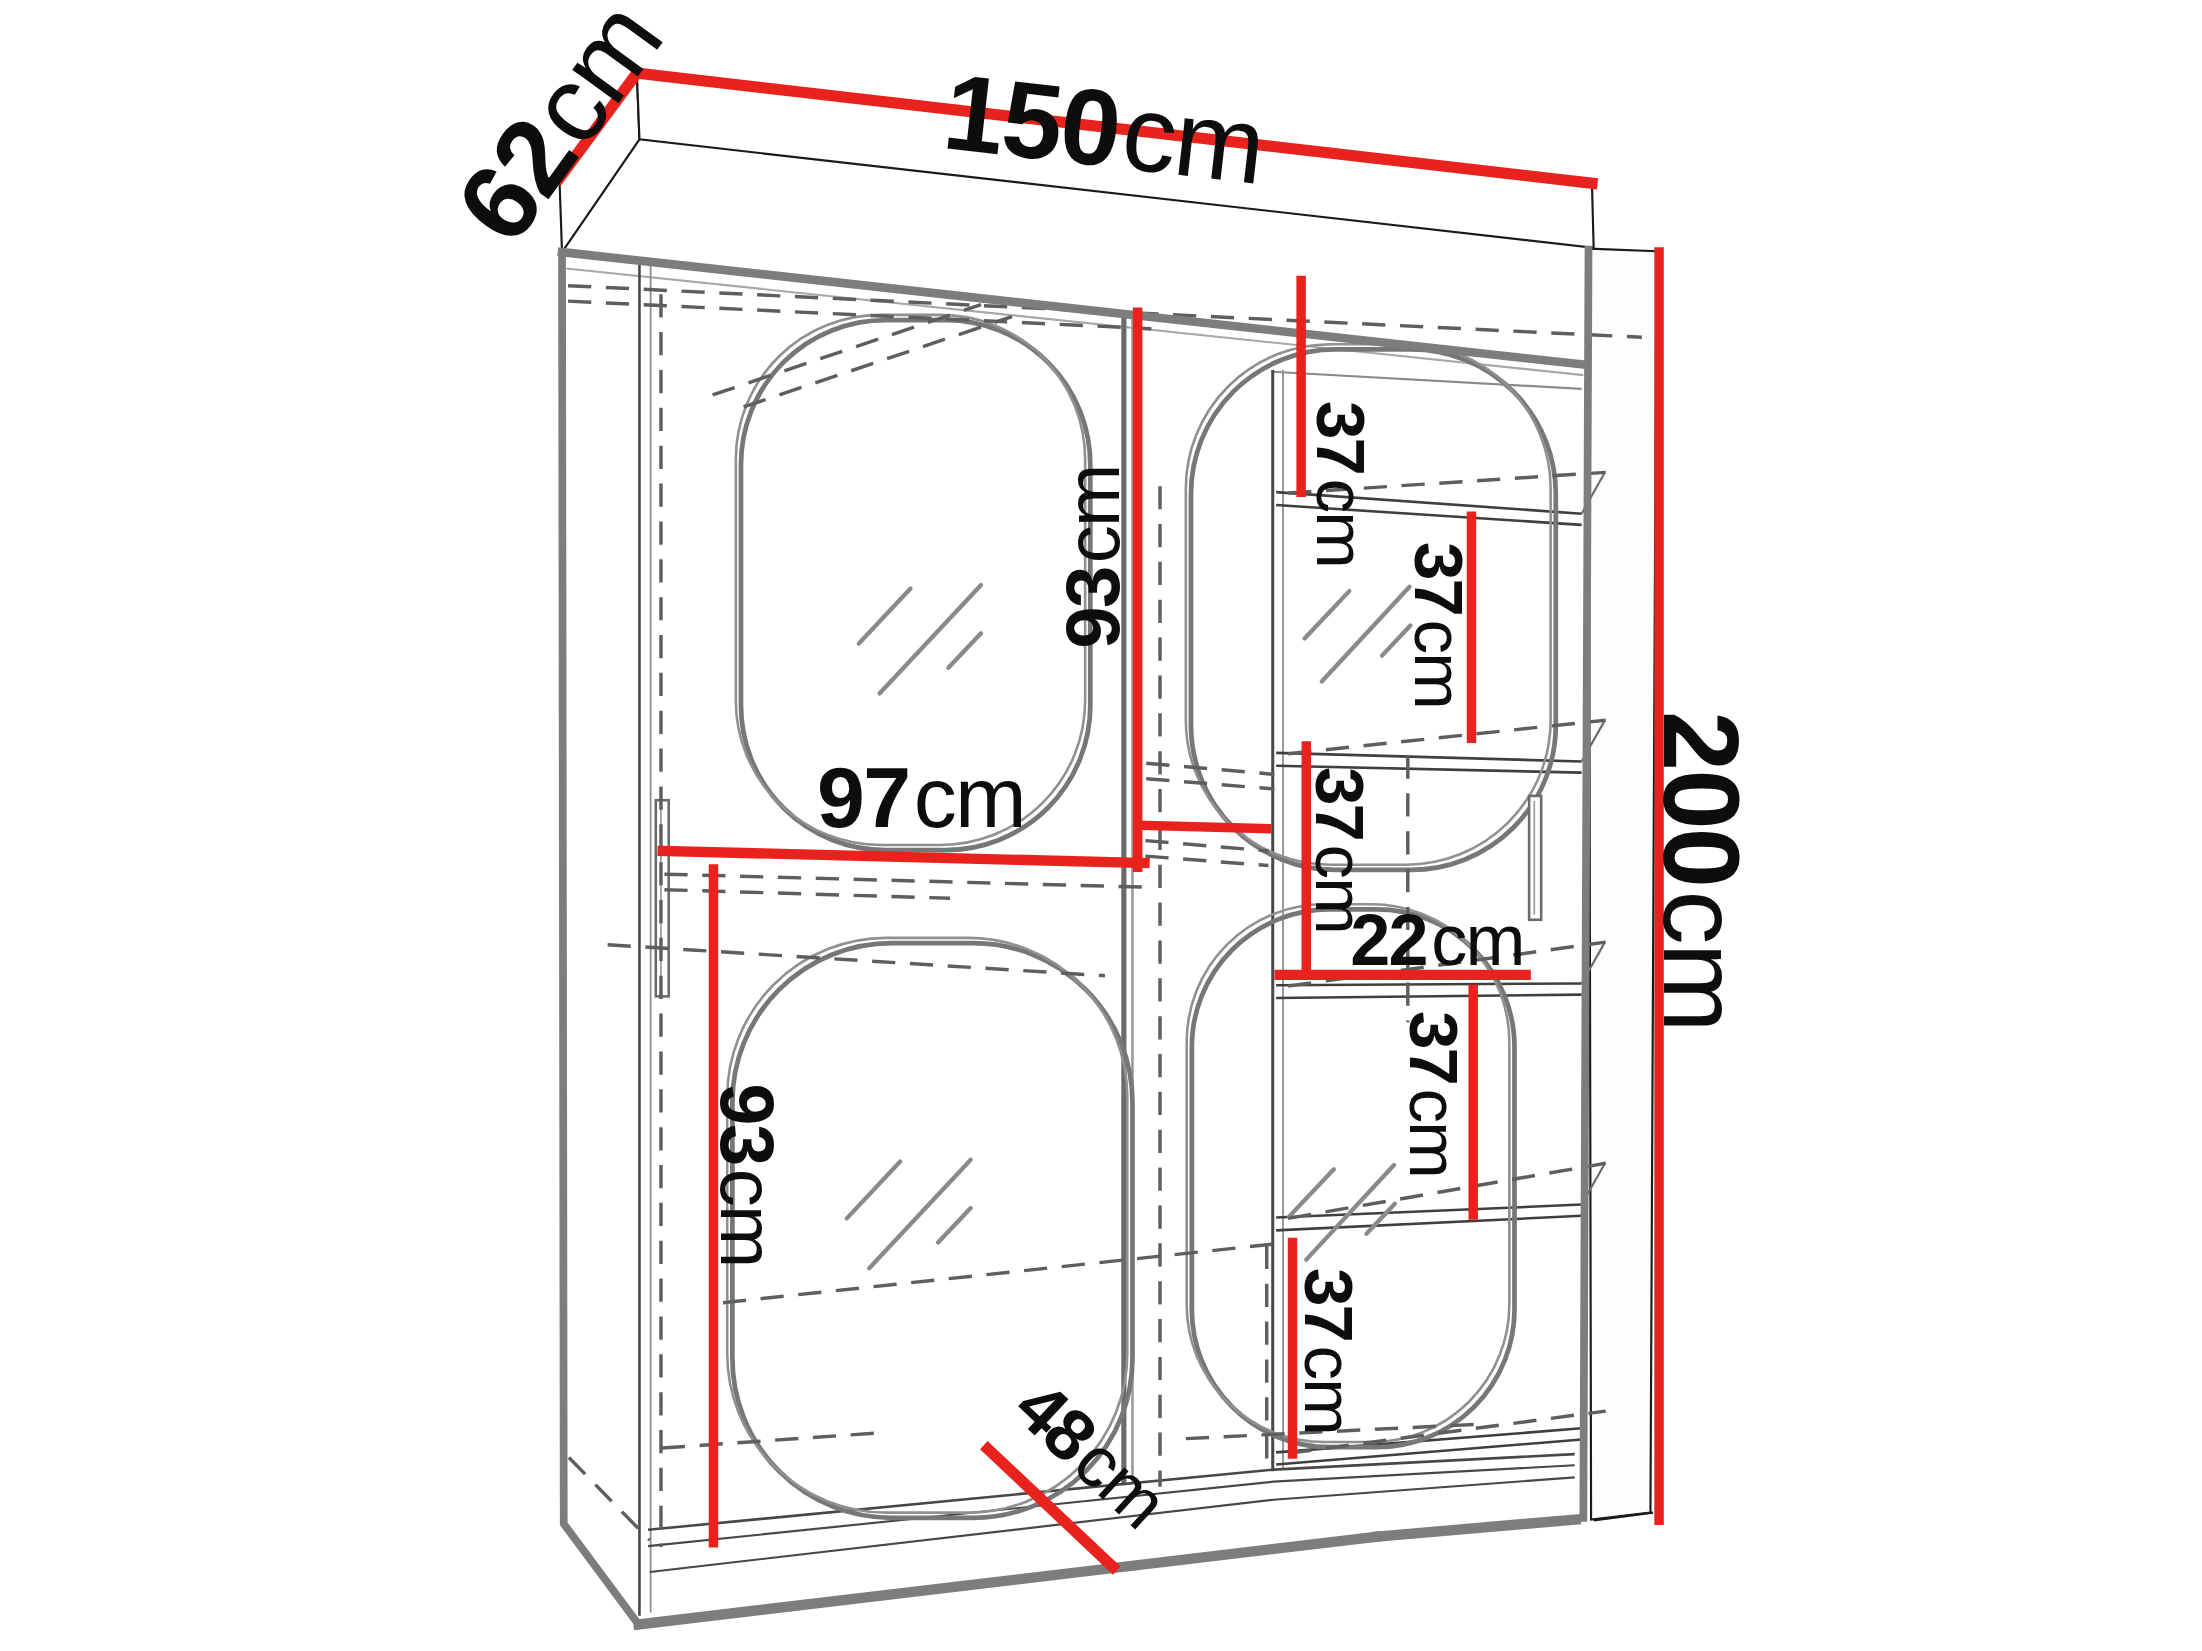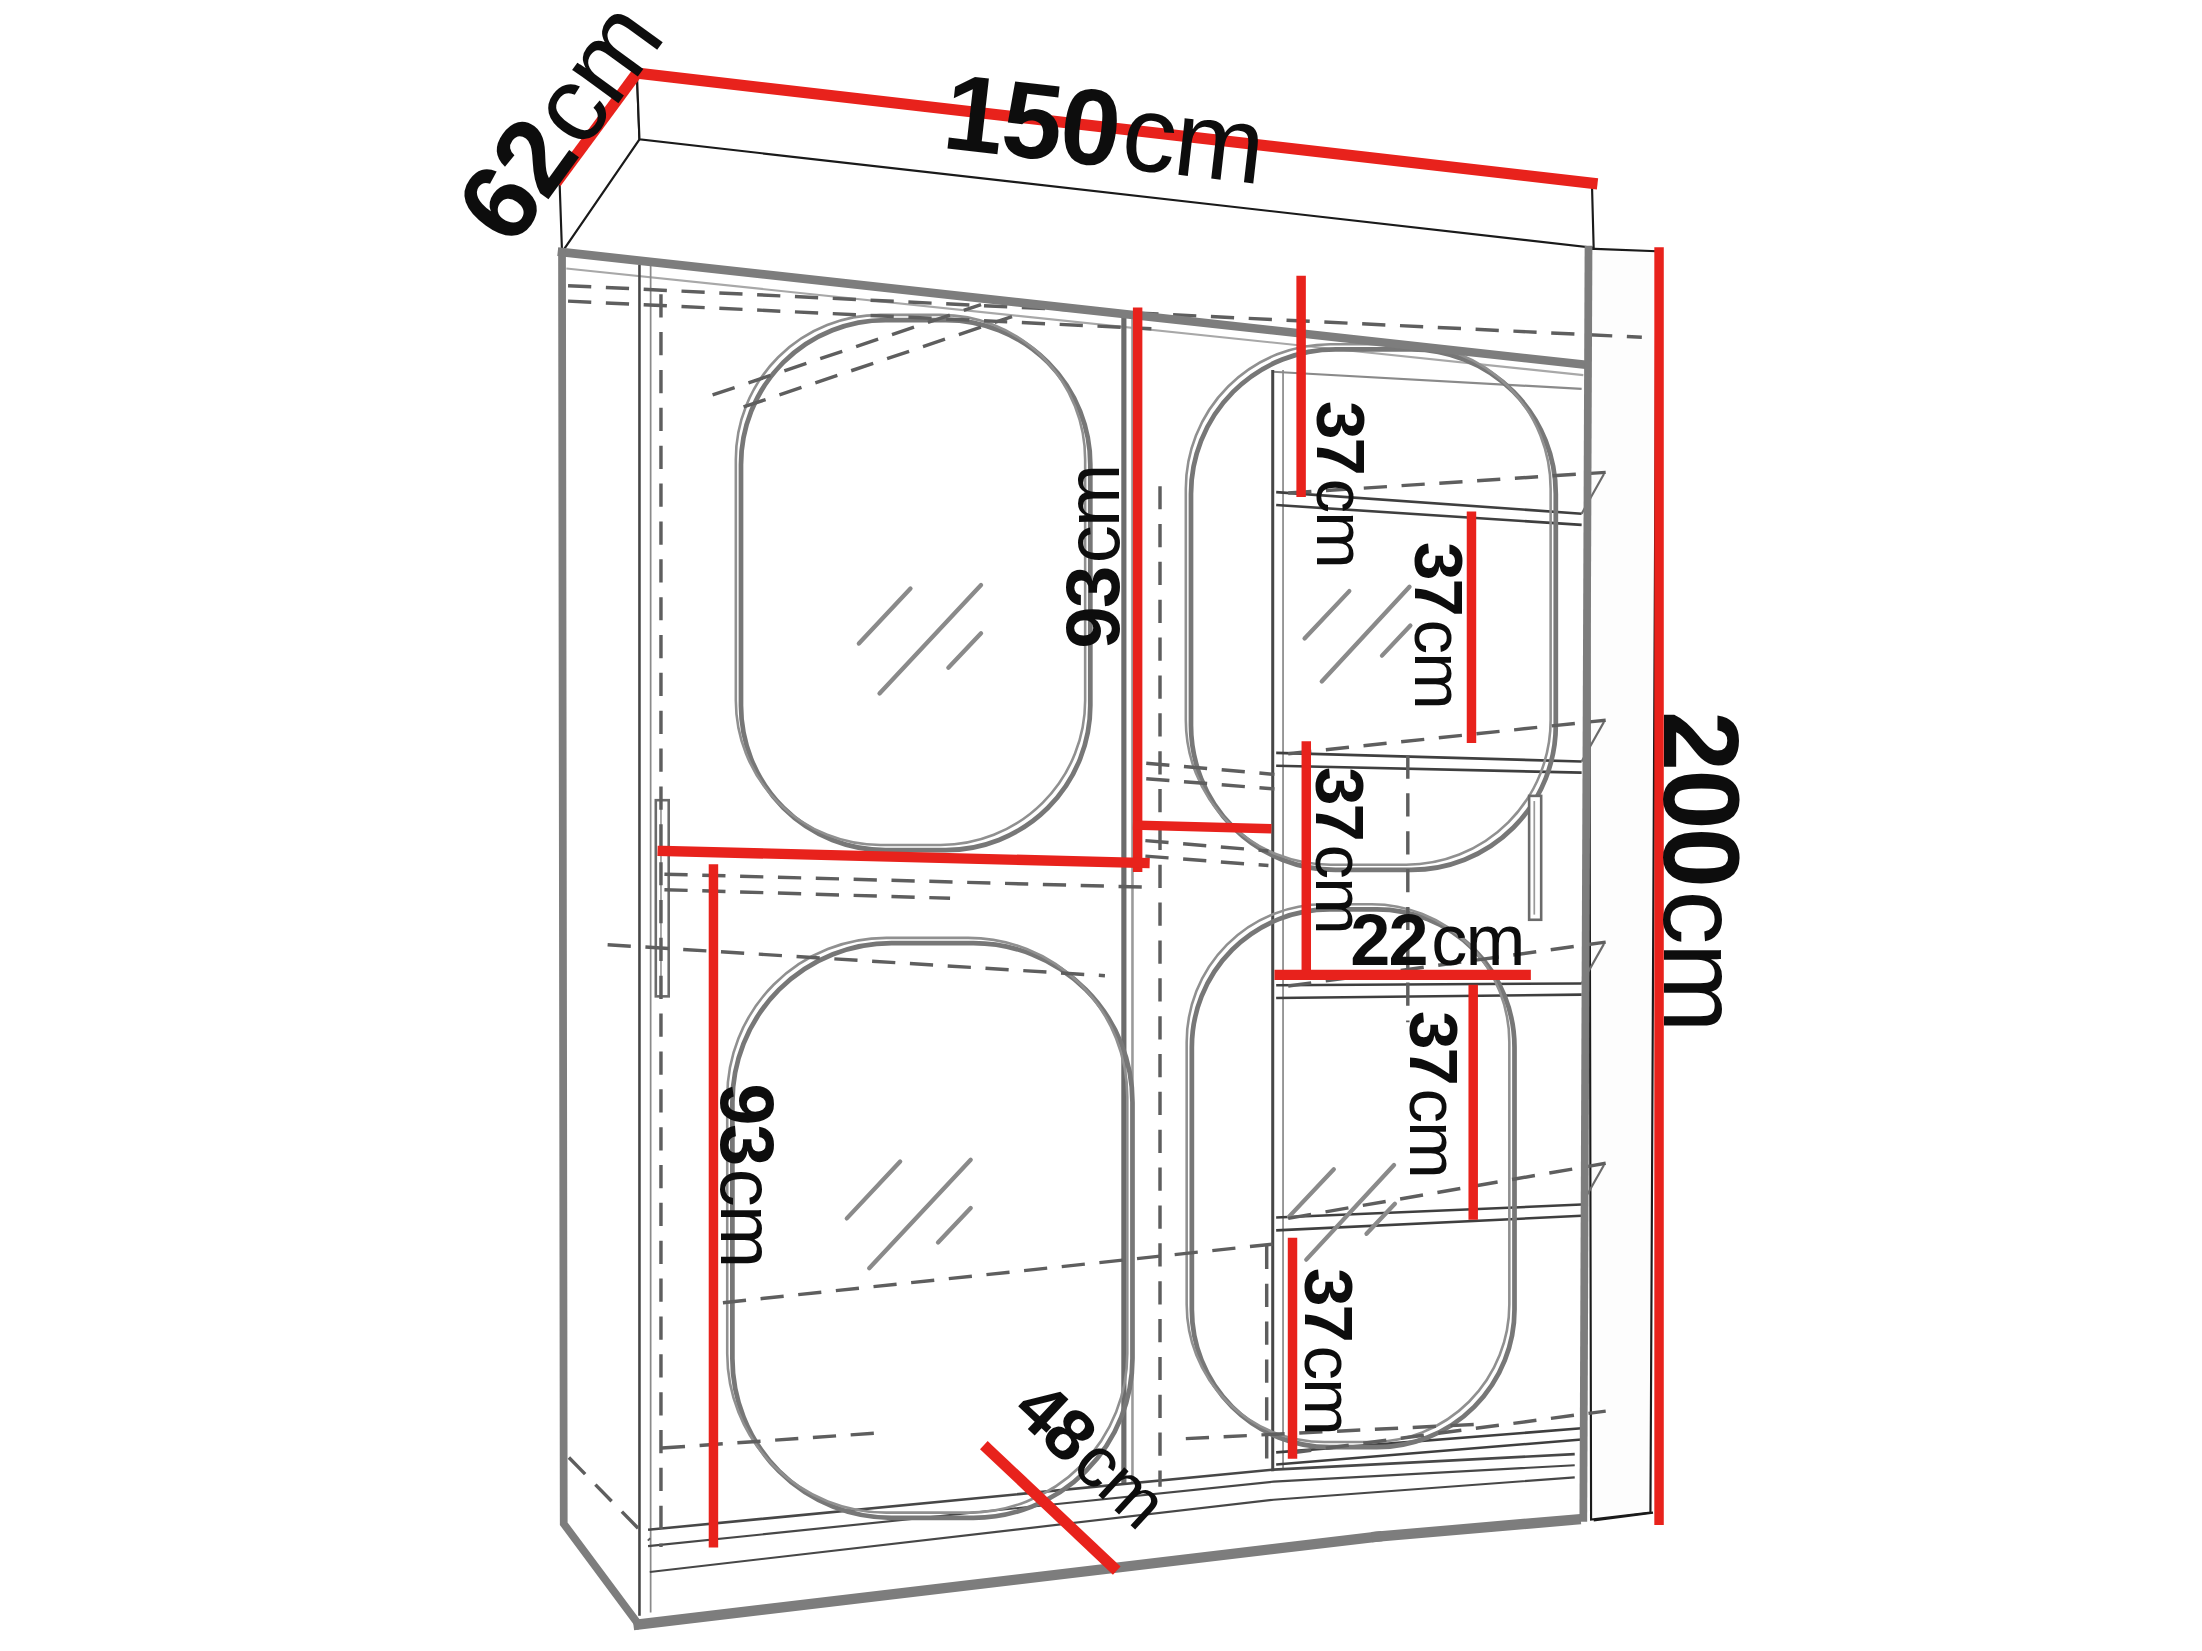--- a/index.html
+++ b/index.html
@@ -183,20 +183,23 @@
   </div>
   <div class="dim big" style="left:559px;top:122px;--rot:-54deg;">
     <span class="v">62</span><span class="u">cm</span>
   </div>
   <div class="dim big" style="left:1701px;top:871px;--rot:90deg;">
     <span class="v">200</span><span class="u">cm</span>
   </div>
   <div class="dim med2" style="left:1093px;top:557px;--rot:-90deg;">
     <span class="v">93</span><span class="u">cm</span>
   </div>
+  <div class="dim med" style="left:921px;top:797px;">
+    <span class="v">97</span><span class="u">cm</span>
+  </div>
   <div class="dim med2" style="left:747px;top:1175px;--rot:90deg;">
     <span class="v">93</span><span class="u">cm</span>
   </div>
   <div class="dim sm" style="left:1091px;top:1454px;--rot:43deg;">
     <span class="v">48</span><span class="u">cm</span>
   </div>
   <div class="dim xs" style="left:1340px;top:484px;--rot:90deg;">
     <span class="v">37</span><span class="u">cm</span>
   </div>
   <div class="dim xs" style="left:1438px;top:625px;--rot:90deg;">

